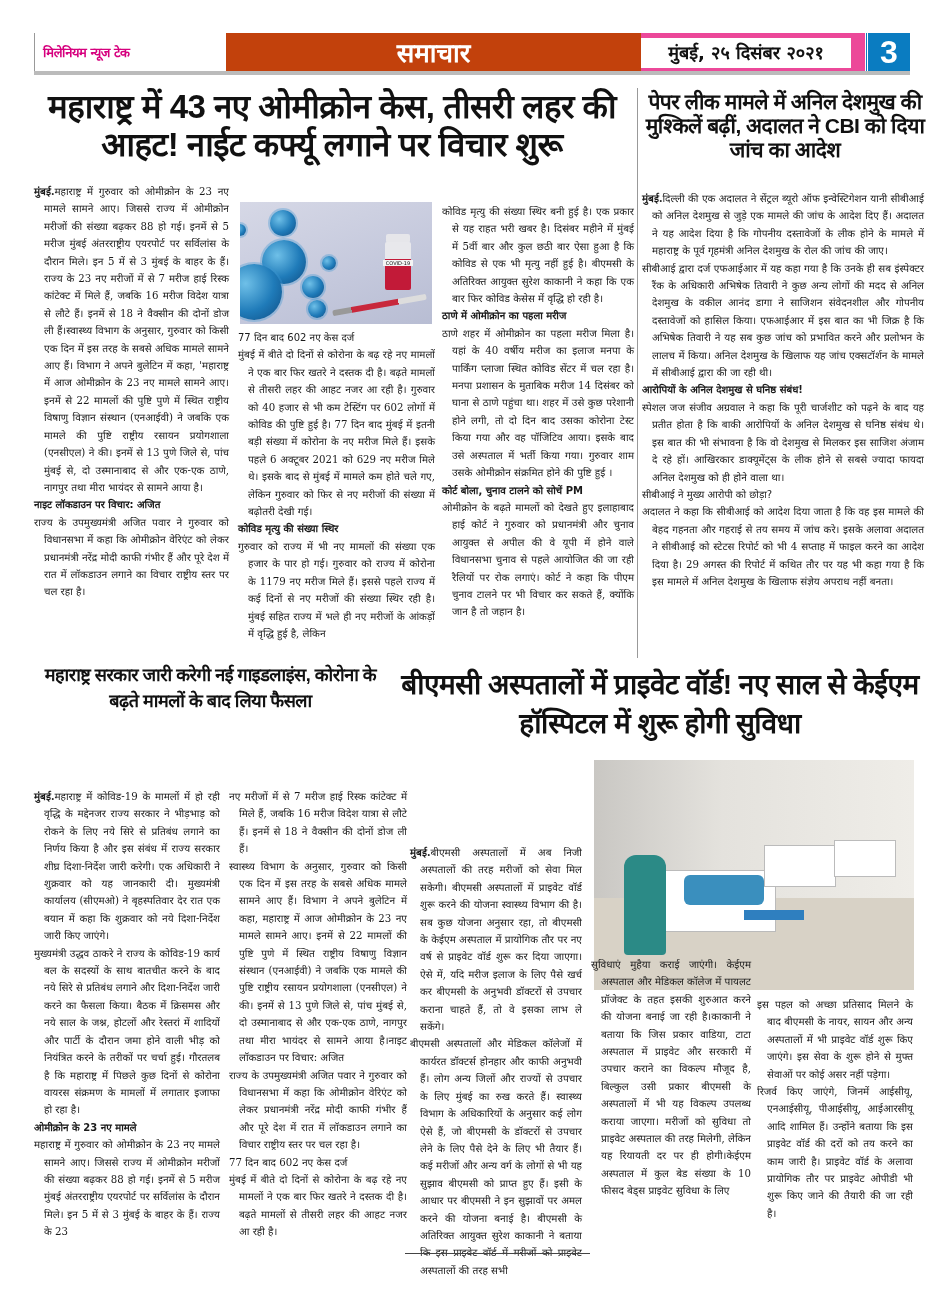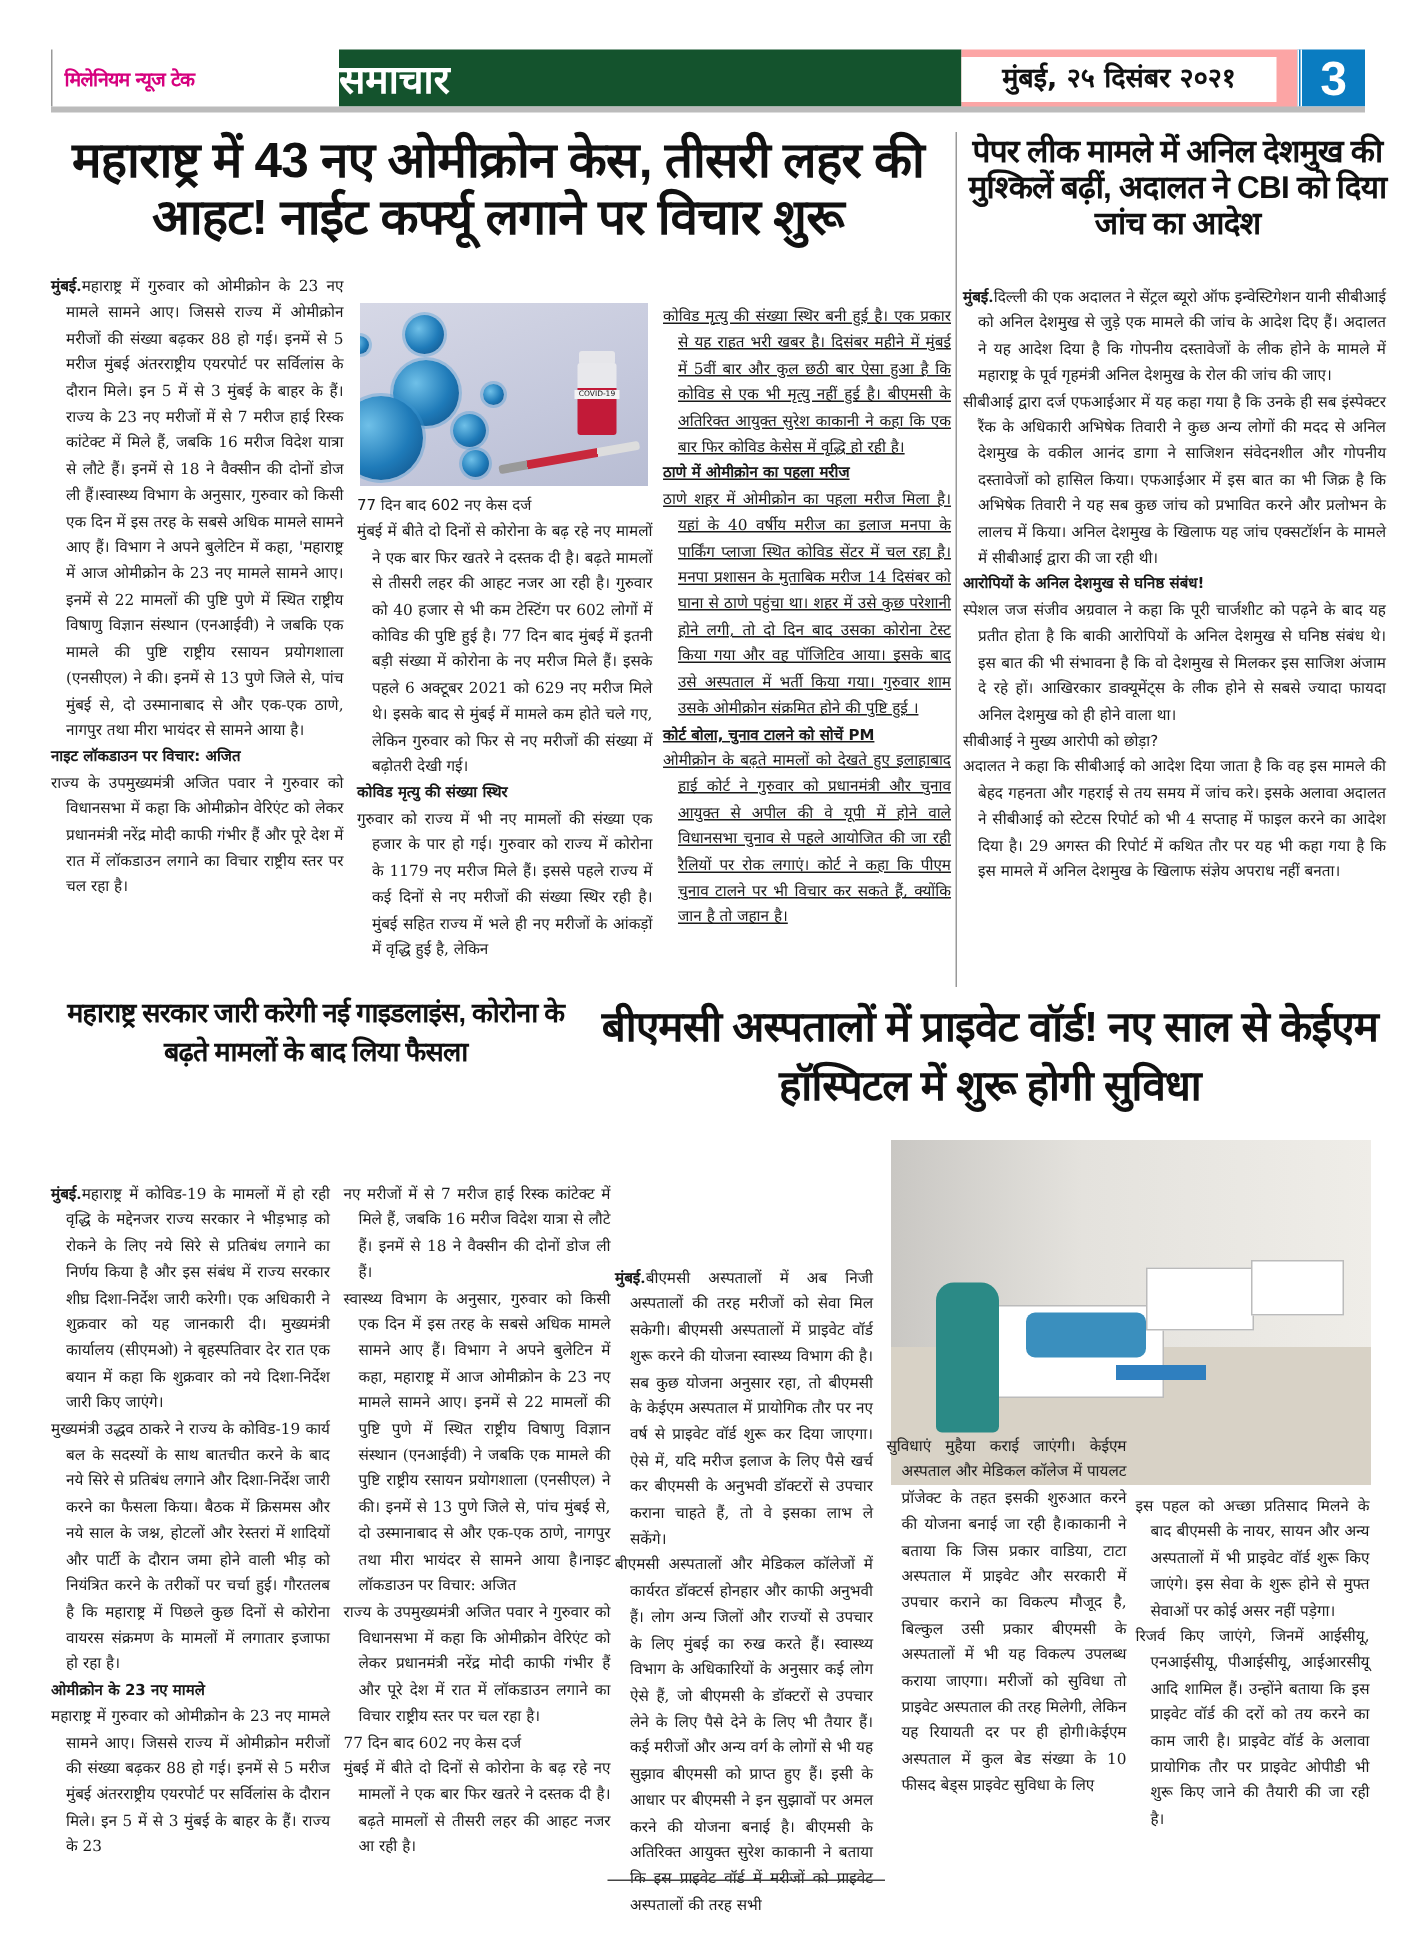--- a/index.html
+++ b/index.html
@@ -1,39 +1,39 @@
 <!DOCTYPE html>
 <html><head>
 <meta charset="utf-8">
 <style>
   html, body { margin:0; padding:0; background:#fff; }
   body { width:945px; height:1296px; position:relative; overflow:hidden; font-family:"DejaVu Sans", sans-serif; color:#1a1a1a; }
   .masthead { position:absolute; left:34px; top:33px; width:876px; height:38px; display:flex; }
   .mh-brand { width:90px; flex:0 0 192px; background:#fff; border-left:1px solid #999; display:flex; align-items:center; padding-left:8px; box-sizing:border-box; }
   .mh-brand span { color:#d6007e; font-weight:bold; font-size:13px; font-family:"DejaVu Sans", sans-serif; letter-spacing:-0.5px; }
-  .mh-section { flex:1; background:#14532d; display:flex; align-items:center; }
+  .mh-section { flex:1; background:#c2410c; display:flex; align-items:center; justify-content:center; }
   .mh-section span { color:#fff; font-weight:bold; font-size:26px; font-family:"DejaVu Sans", sans-serif; }
-  .mh-date { flex:0 0 224px; background:#fca5a5; padding:20px 0; display:flex; align-items:center; }
+  .mh-date { flex:0 0 224px; background:#ec4899; padding:20px 0; display:flex; align-items:center; }
   .mh-date span { background:#fff; display:block; height:30px; line-height:30px; width:210px; margin-left:0; text-align:center; font-size:18px; font-weight:bold; color:#111; }
   .mh-page { flex:0 0 42px; background:#0a7cc1; display:flex; align-items:center; justify-content:center; border-left:3px double #fff; }
   .mh-page span { color:#fff; font-weight:bold; font-size:32px; font-family:"Liberation Sans", sans-serif; }
   .mh-rule { position:absolute; left:34px; top:71px; width:876px; height:4px; background:#bbb; }
 
   .headline { position:absolute; font-family:"Liberation Sans", sans-serif; font-weight:bold; color:#111; text-align:center; line-height:1.15; letter-spacing:-0.5px; }
   .h1 { left:32px; top:88px; width:600px; font-size:33px; }
   .h2 { left:640px; top:90px; width:290px; font-size:21px; }
   .h3 { left:38px; top:663px; width:345px; font-size:18px; line-height:1.42; }
   .h4 { left:400px; top:666px; width:520px; font-size:28px; line-height:1.38; }
 
   .col { position:absolute; font-size:10.2px; line-height:17.4px; text-align:justify; font-family:"DejaVu Serif", serif; }
   .col p { margin:0; text-indent:-10px; padding-left:10px; }
   .col .sub { font-weight:bold; font-family:"DejaVu Sans", sans-serif; text-indent:0; padding-left:0; font-size:10px; }
   .c1 { left:34px; top:183px; width:195px; }
   .c2 { left:238px; top:329px; width:197px; }
-  .c3 { left:442px; top:203px; width:192px;text-decoration:underline; }
+  .c3 { left:442px; top:203px; width:192px; }
   .c4 { left:642px; top:190px; width:282px; }
   .c5 { left:34px; top:788px; width:186px; }
   .c6 { left:229px; top:788px; width:178px; }
   .c7 { left:410px; top:808px; width:172px;margin-top:36px; }
   .c8 { left:591px; top:956px; width:160px; }
   .c9 { left:757px; top:996px; width:156px; }
 
   .img-virus { position:absolute; left:240px; top:202px; width:192px; height:122px; background:linear-gradient(160deg,#d6d8e6 0%,#c4c8dc 60%,#b8bdd3 100%); overflow:hidden; }
   .virus { position:absolute; border-radius:50%; background:radial-gradient(circle at 35% 35%, #6fc0e8 0%, #1f7bb9 55%, #0e4c82 100%); box-shadow:0 0 0 2px rgba(60,150,210,0.35); }
   .vial { position:absolute; left:145px; top:40px; width:26px; height:48px; background:linear-gradient(#e8e8ec 0 35%, #c21a38 35% 100%); border-radius:2px; }

